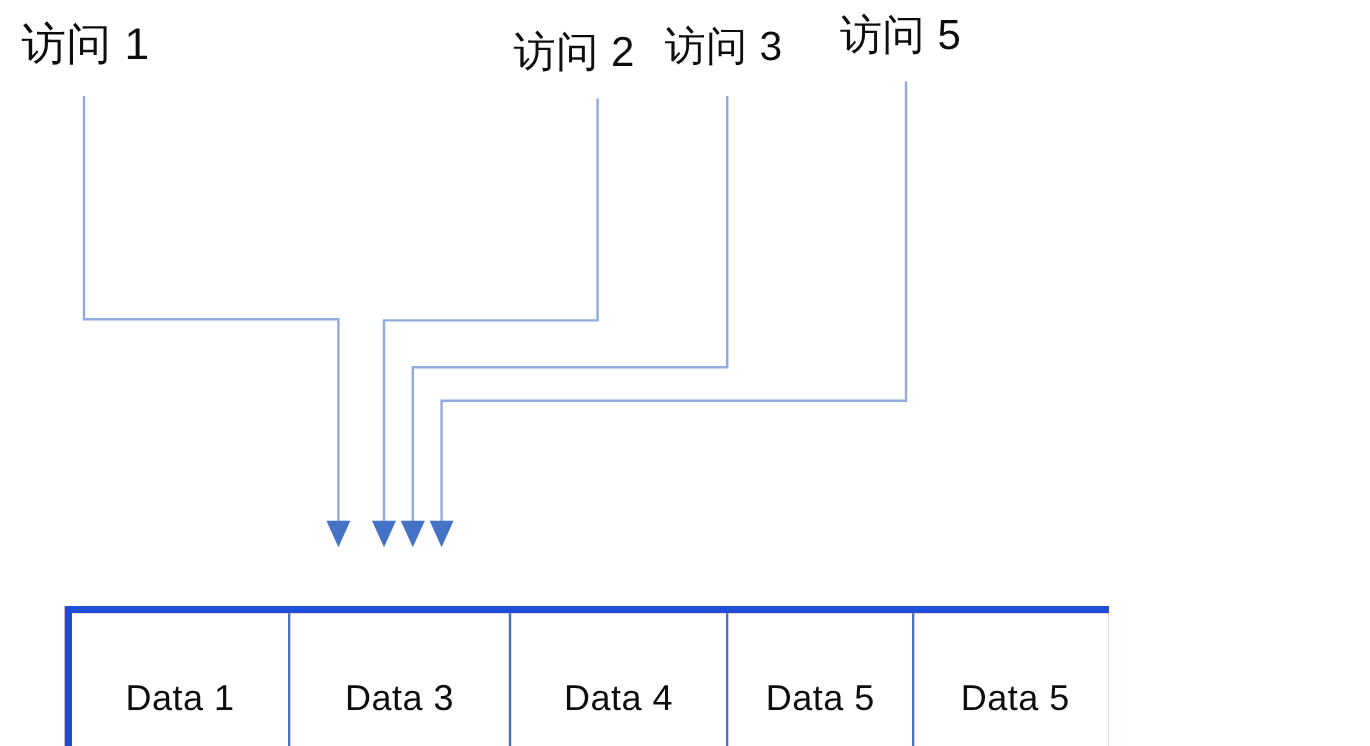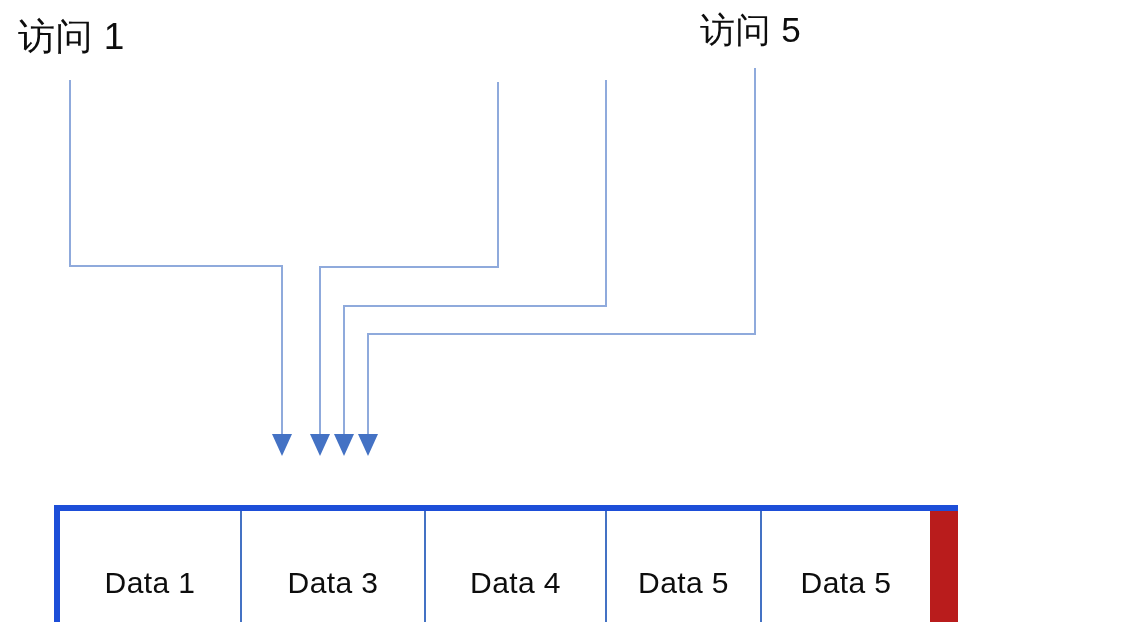--- a/index.html
+++ b/index.html
@@ -11,21 +11,20 @@
   body {
     font-family: "Liberation Sans", "DejaVu Sans", sans-serif;
     -webkit-font-smoothing: antialiased;
   }
   #canvas {
     position: relative;
     width: 924px;
     height: 622px;
     background: #ffffff;
     overflow: hidden;
-    padding-left: 34px;
   }
   
   .access-label {
     position: absolute;
     color: #0d0d0d;
     white-space: nowrap;
     line-height: 1;
     letter-spacing: 0.5px;
   }
   #label-1 { left: 18px;  top: 18px; font-size: 37px; }
@@ -92,21 +91,23 @@
 
     <path class="conn-path" d="M 606 80 L 606 306 L 344 306 L 344 443"></path>
     <polygon class="arrow-head" points="344,456 334,434 354,434"></polygon>
 
     <path class="conn-path" d="M 755 68 L 755 334 L 368 334 L 368 443"></path>
     <polygon class="arrow-head" points="368,456 358,434 378,434"></polygon>
   </svg>
 
   <div class="access-label" id="label-1">访问 1</div>
 
+  <div class="access-label" id="label-2">访问 2</div>
 
+  <div class="access-label" id="label-3">访问 3</div>
 
   <div class="access-label" id="label-4">访问 5</div>
 
   <div id="data-table">
     <div class="data-cell" style="width:182px">Data 1</div>
     <div class="data-cell" style="width:184px">Data 3</div>
     <div class="data-cell" style="width:181px">Data 4</div>
     <div class="data-cell" style="width:155px">Data 5</div>
     <div class="data-cell" style="width:168px">Data 5</div>
   </div>

